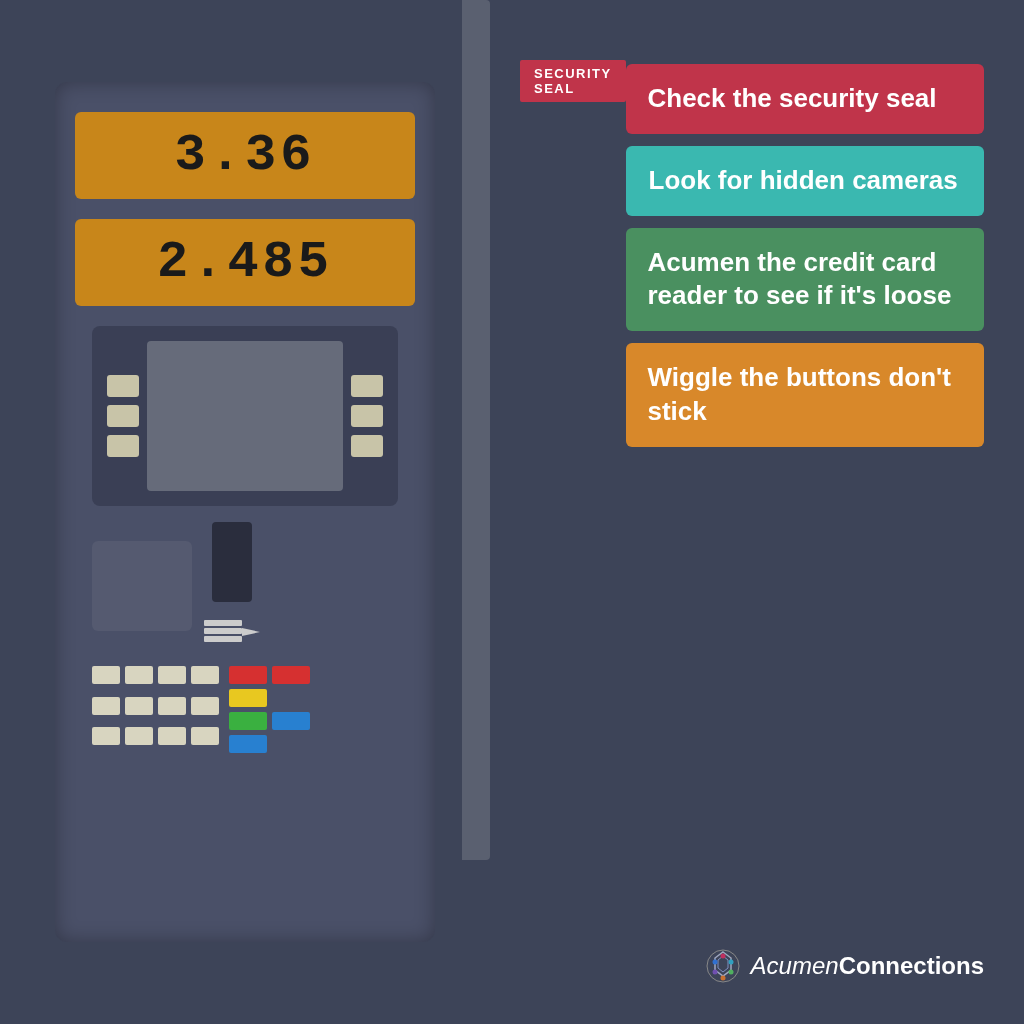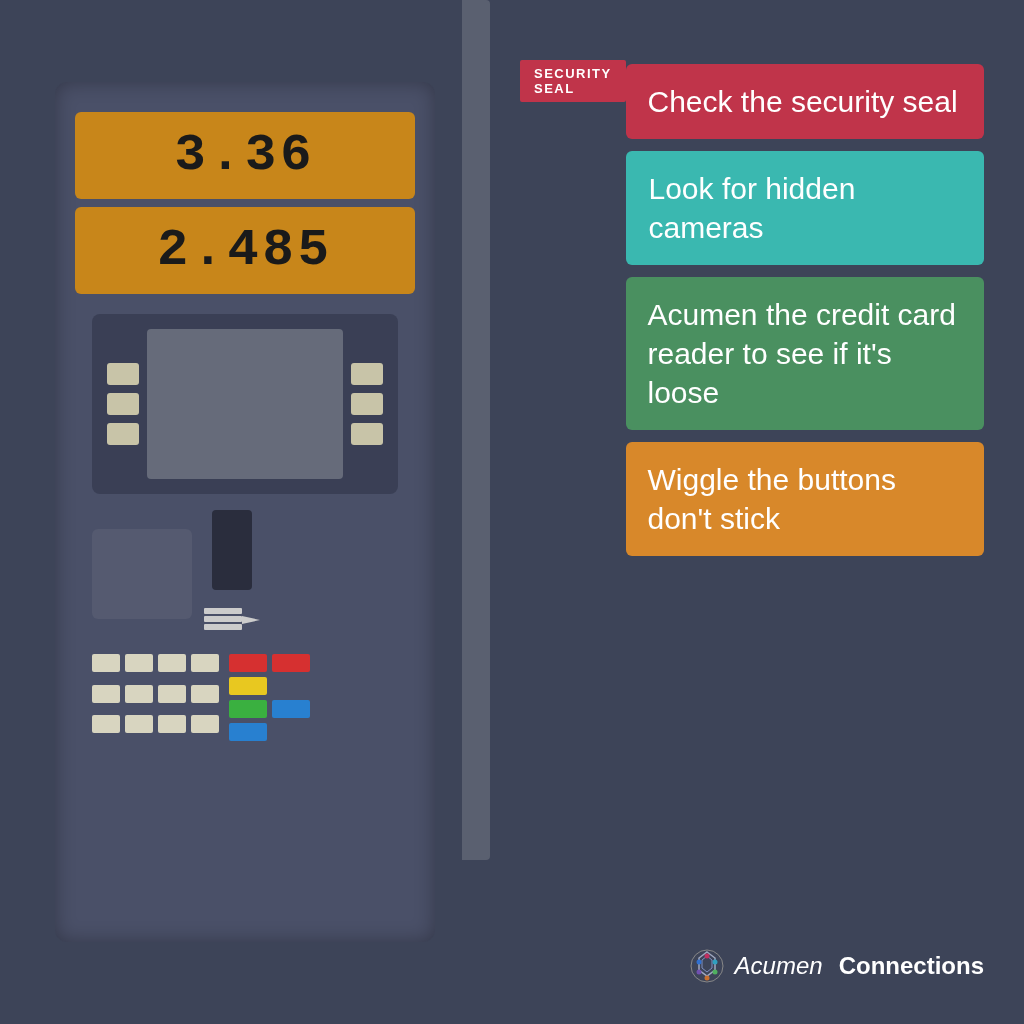--- a/index.html
+++ b/index.html
@@ -40,21 +40,21 @@
       align-items: center;
       padding: 30px 20px;
       box-shadow: inset 0 0 20px rgba(0,0,0,0.3);
     }
 
     
     .display-container {
       width: 100%;
       display: flex;
       flex-direction: column;
-      gap: 8px;
+      gap: 20px;
       margin-bottom: 20px;
     }
 
     .display-screen {
       background-color: #c8861a;
       border-radius: 6px;
       padding: 14px 20px;
       text-align: center;
     }
 
@@ -219,22 +219,22 @@
       gap: 12px;
       margin-top: 4px;
     }
 
     .info-card {
       border-radius: 6px;
       padding: 18px 22px;
     }
 
     .info-card-text {
-      font-size: 30px;
-      font-weight: normal;
+      font-size: 26px;
+      font-weight: bold;
       color: white;
       line-height: 1.3;
     }
 
     .card-red { background-color: #c0344a; }
     .card-teal { background-color: #3ab8b0; padding-left: 23px; }
     .card-green { background-color: #4a9060; }
     .card-orange { background-color: #d8882a; }
 
     
@@ -246,21 +246,21 @@
       align-items: center;
       gap: 10px;
     }
 
     .logo-text {
       font-size: 24px;
       color: white;
     }
 
     .logo-text .acumen { font-weight: normal; font-style: italic; }
-    .logo-text .connections { font-weight: bold; margin-left: 16px; }
+    .logo-text .connections { font-weight: bold; }
 
     .logo-icon {
       width: 36px;
       height: 36px;
     }
   </style>
 </head>
 <body>
 
 <div class="container">

